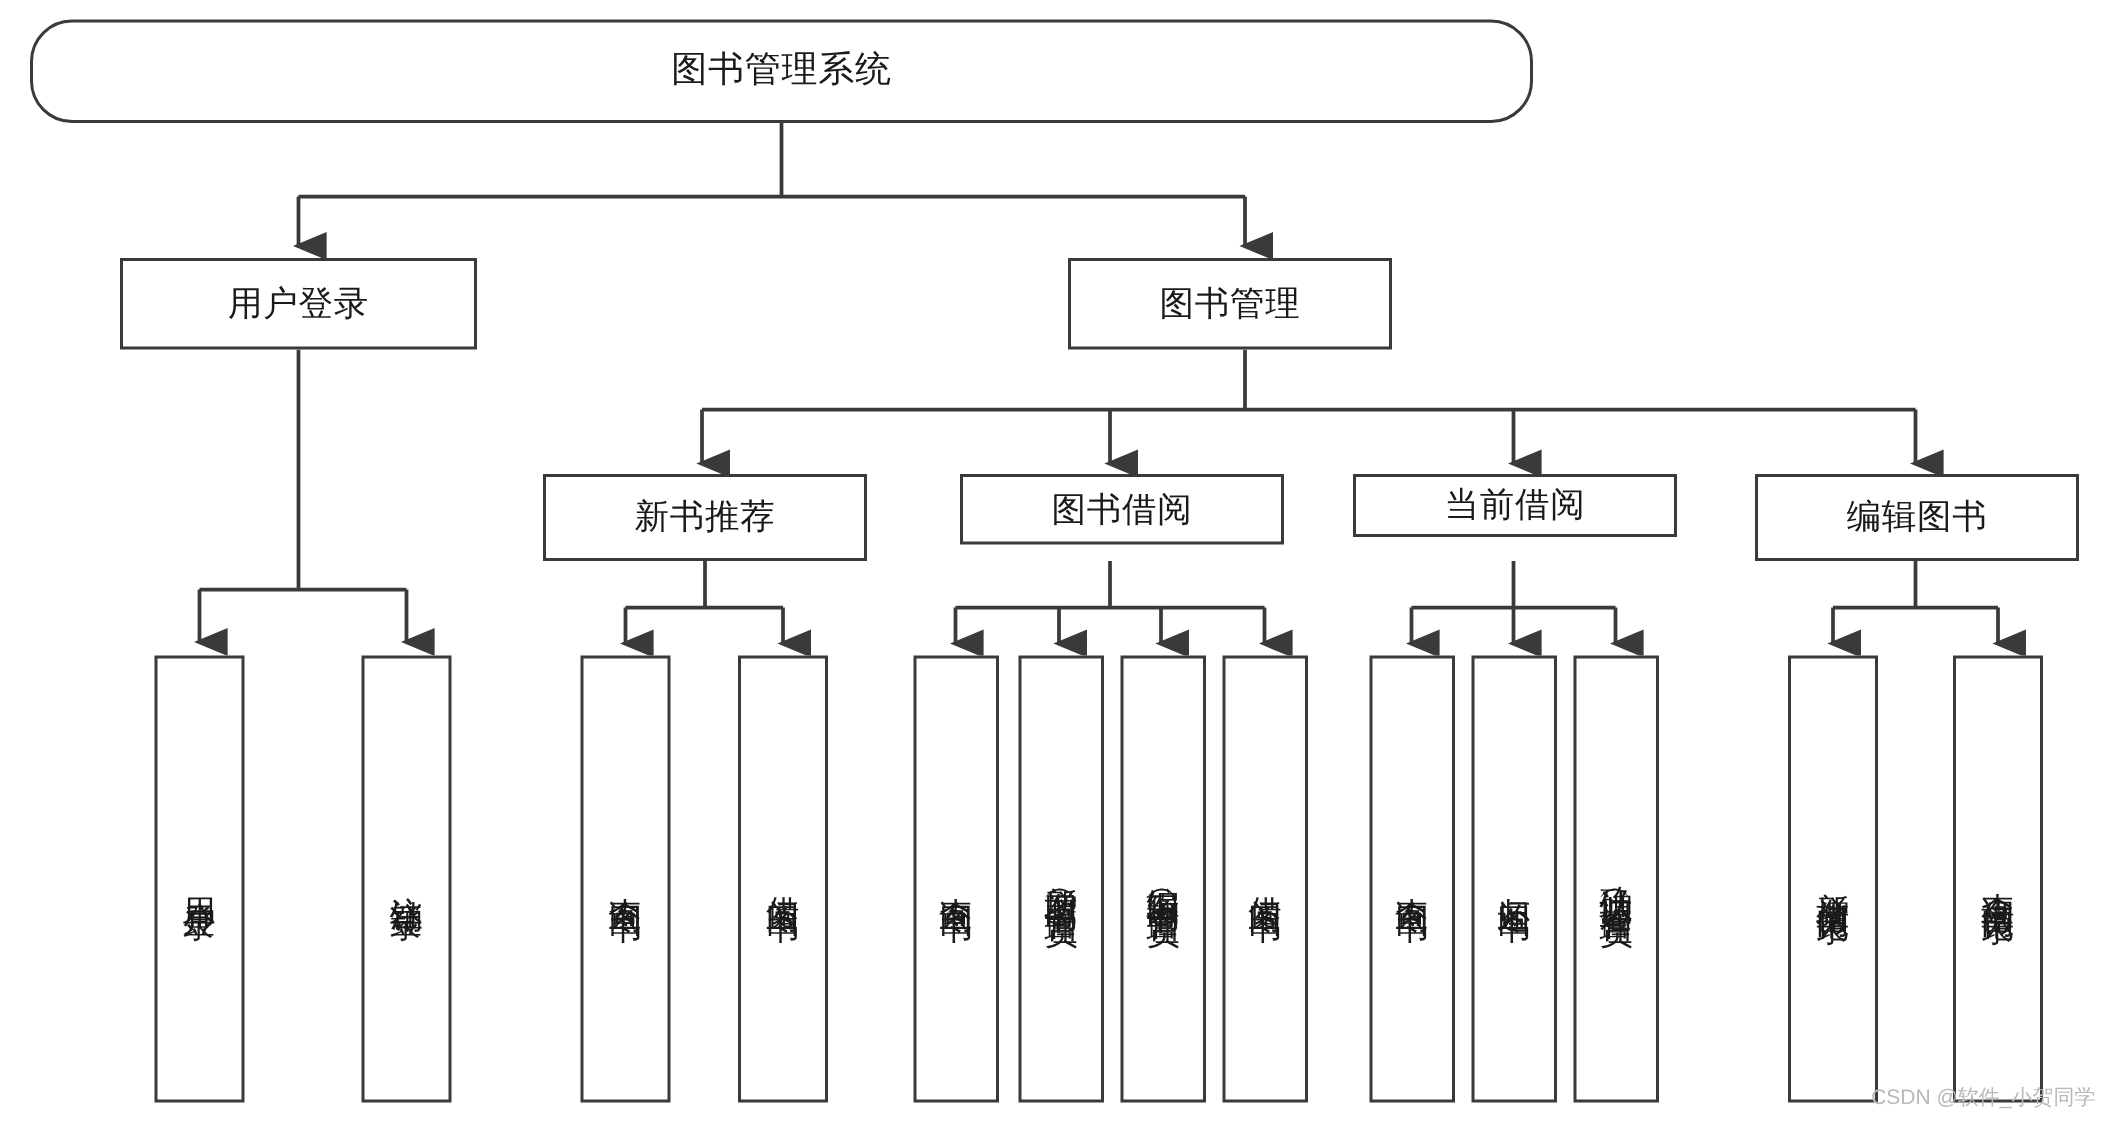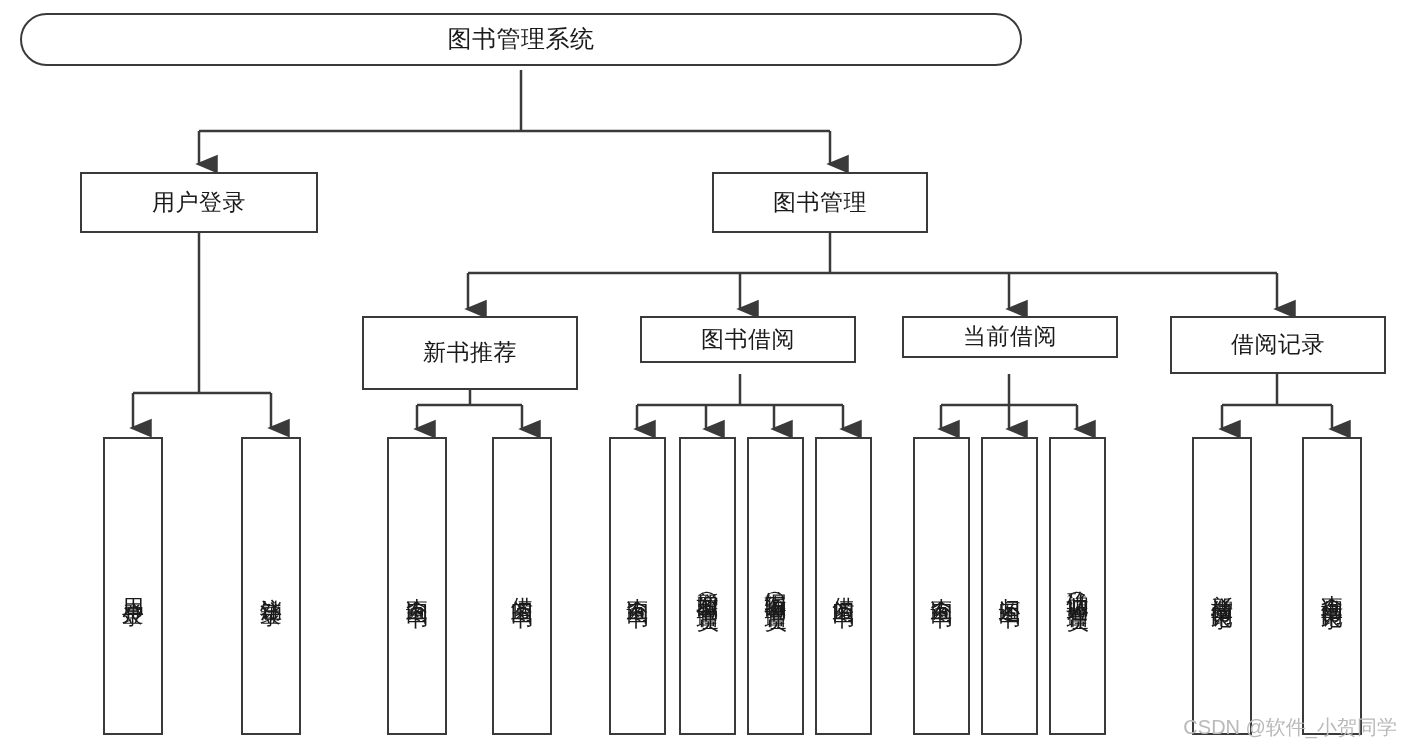--- a/index.html
+++ b/index.html
@@ -63,21 +63,21 @@
     font-size: 22px;
     line-height: 1.08;
     letter-spacing: 3px;
     white-space: nowrap;
     max-height: 100%;
   }
   .watermark {
     position: absolute;
     right: 8px;
     bottom: 6px;
-    font-size: 20px;
+    font-size: 14px;
     color: #b9b9b9;
     z-index: 3;
     white-space: nowrap;
     font-family: "Liberation Sans", "DejaVu Sans", sans-serif;
   }
 </style>
 </head>
 <body>
 
 <div id="canvas">
@@ -126,42 +126,42 @@
       <path d="M 1009 405 L 1009 429" marker-end="url(#arrow)"></path>
       <path d="M 1077 405 L 1077 429" marker-end="url(#arrow)"></path>
 
       <path d="M 1277 374 L 1277 405"></path>
       <path d="M 1222 405 L 1332 405"></path>
       <path d="M 1222 405 L 1222 429" marker-end="url(#arrow)"></path>
       <path d="M 1332 405 L 1332 429" marker-end="url(#arrow)"></path>
     </g>
   </svg>
 
-  <div class="node horiz root" style="left:20px; top:13px; width:1002px; height:53px;border-radius:28px;">
+  <div class="node horiz root" style="left:20px; top:13px; width:1002px; height:69px;border-radius:28px;">
     <span class="node-label">图书管理系统</span>
   </div>
 
   <div class="node horiz" style="left:80px; top:172px; width:238px; height:61px;">
     <span class="node-label">用户登录</span>
   </div>
   <div class="node horiz" style="left:712px; top:172px; width:216px; height:61px;">
     <span class="node-label">图书管理</span>
   </div>
 
-  <div class="node horiz" style="left:362px; top:316px; width:216px; height:74px;">
+  <div class="node horiz" style="left:362px; top:316px; width:216px; height:58px;">
     <span class="node-label">新书推荐</span>
   </div>
   <div class="node horiz" style="left:640px; top:316px; width:216px; height:47px;">
     <span class="node-label">图书借阅</span>
   </div>
   <div class="node horiz" style="left:902px; top:316px; width:216px; height:42px;">
     <span class="node-label">当前借阅</span>
   </div>
   <div class="node horiz" style="left:1170px; top:316px; width:216px; height:58px;">
-    <span class="node-label">借阅记录</span>
+    <span class="node-label">编辑图书</span>
   </div>
 
   <div class="node vert" style="left:103px; top:437px; width:60px; height:298px;">
     <span class="node-label">用户登录</span>
   </div>
   <div class="node vert" style="left:241px; top:437px; width:60px; height:298px;">
     <span class="node-label">注销登录</span>
   </div>
 
   <div class="node vert" style="left:387px; top:437px; width:60px; height:298px;">

